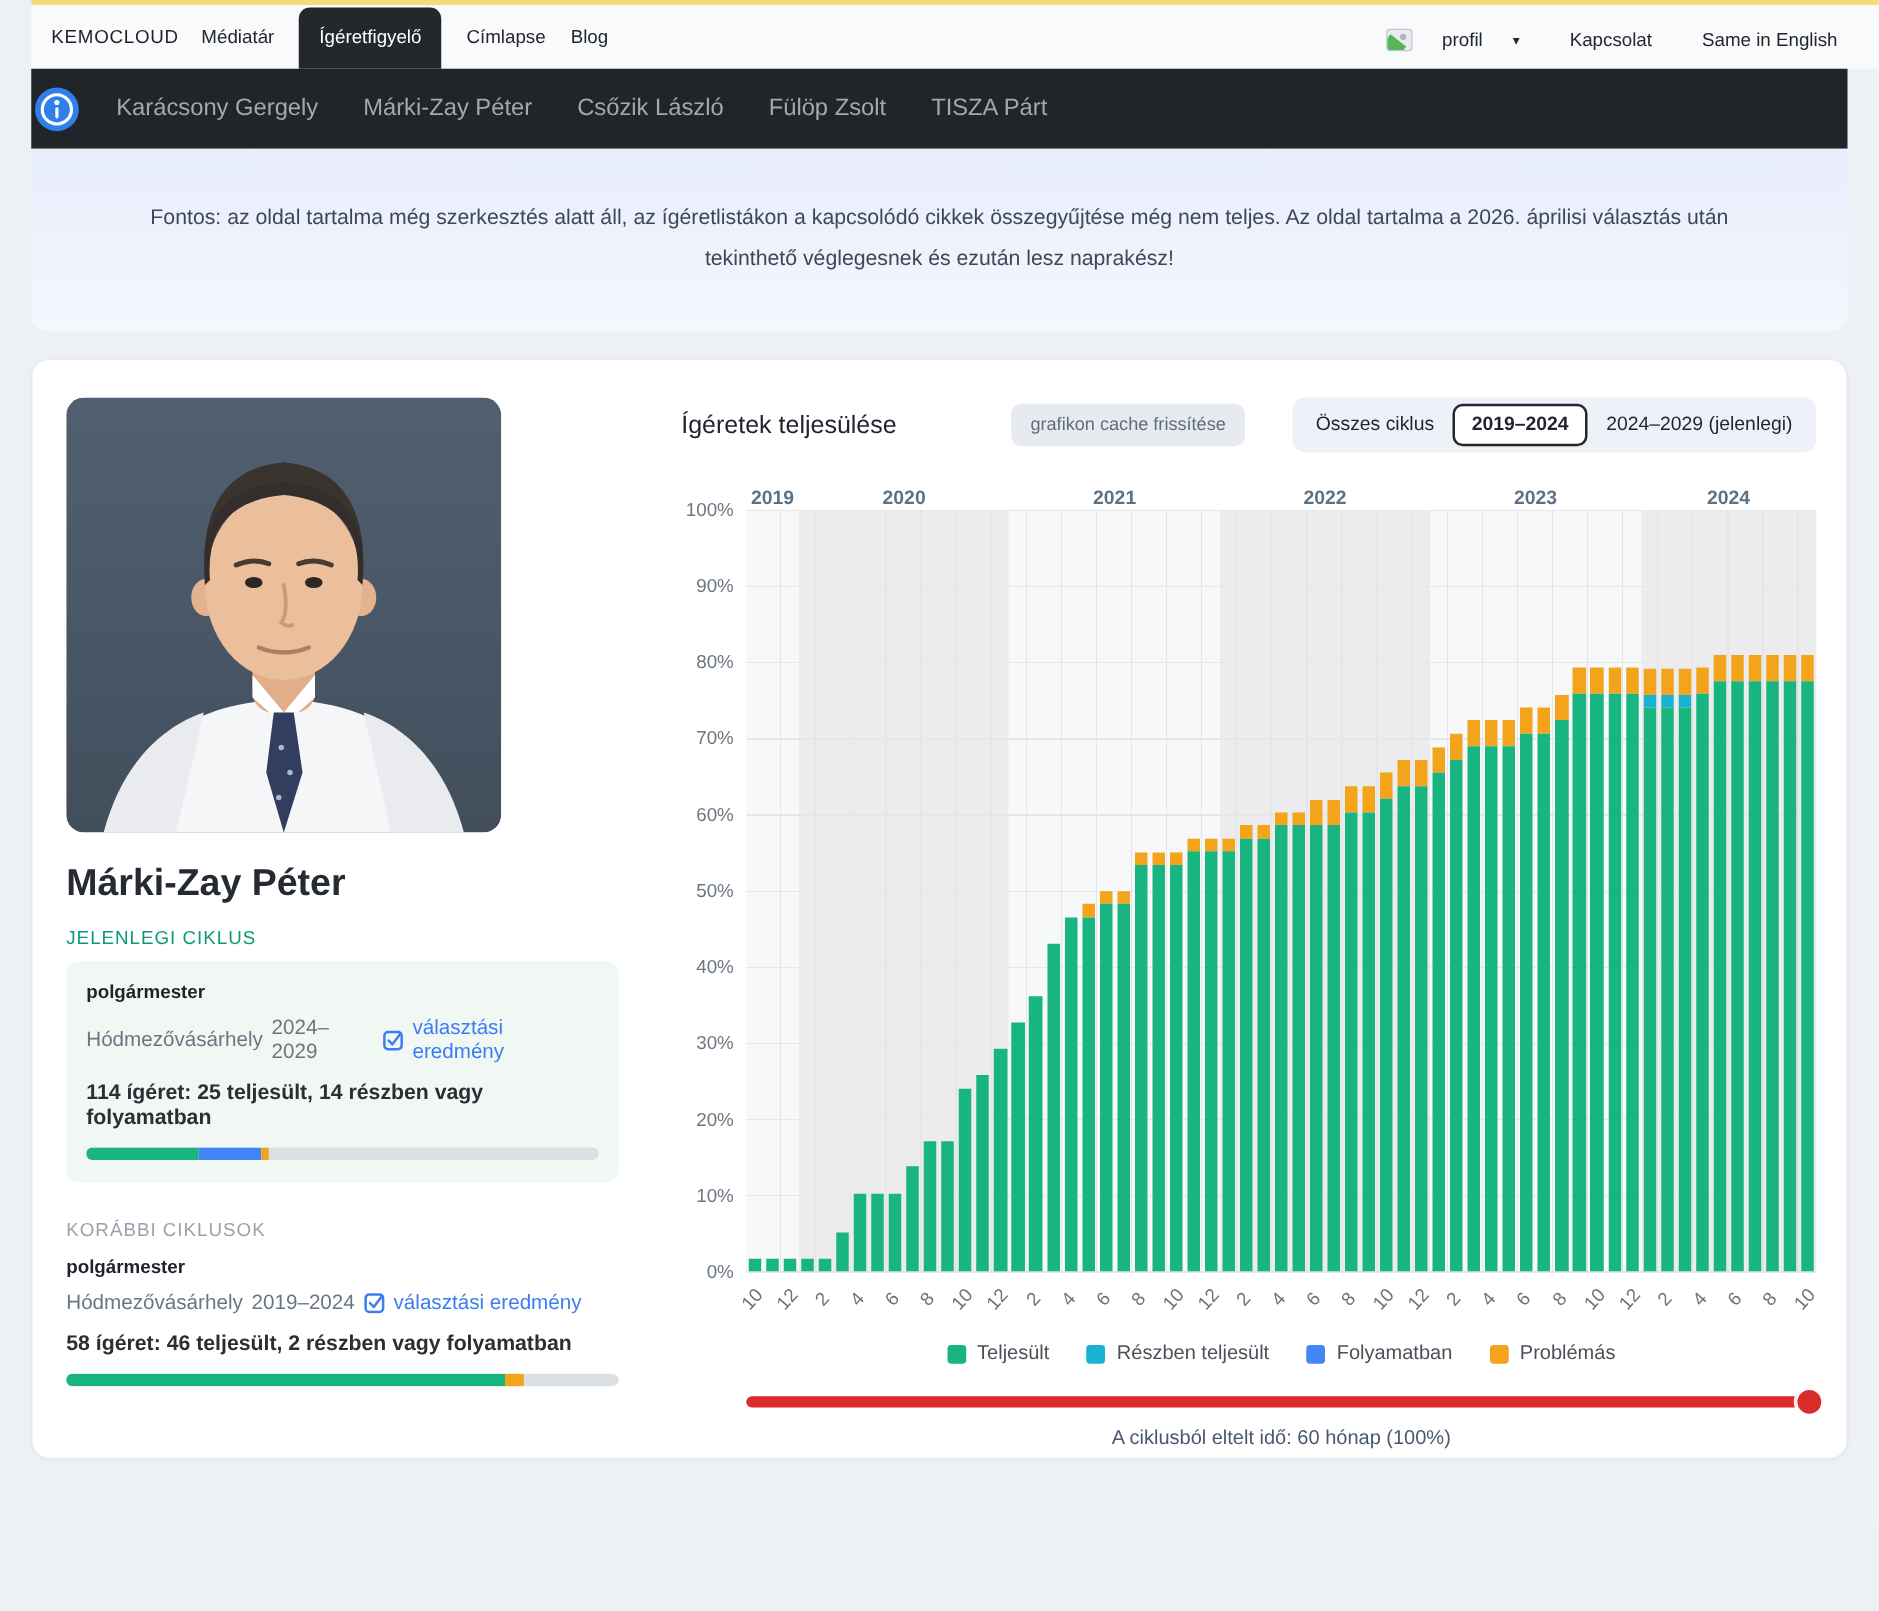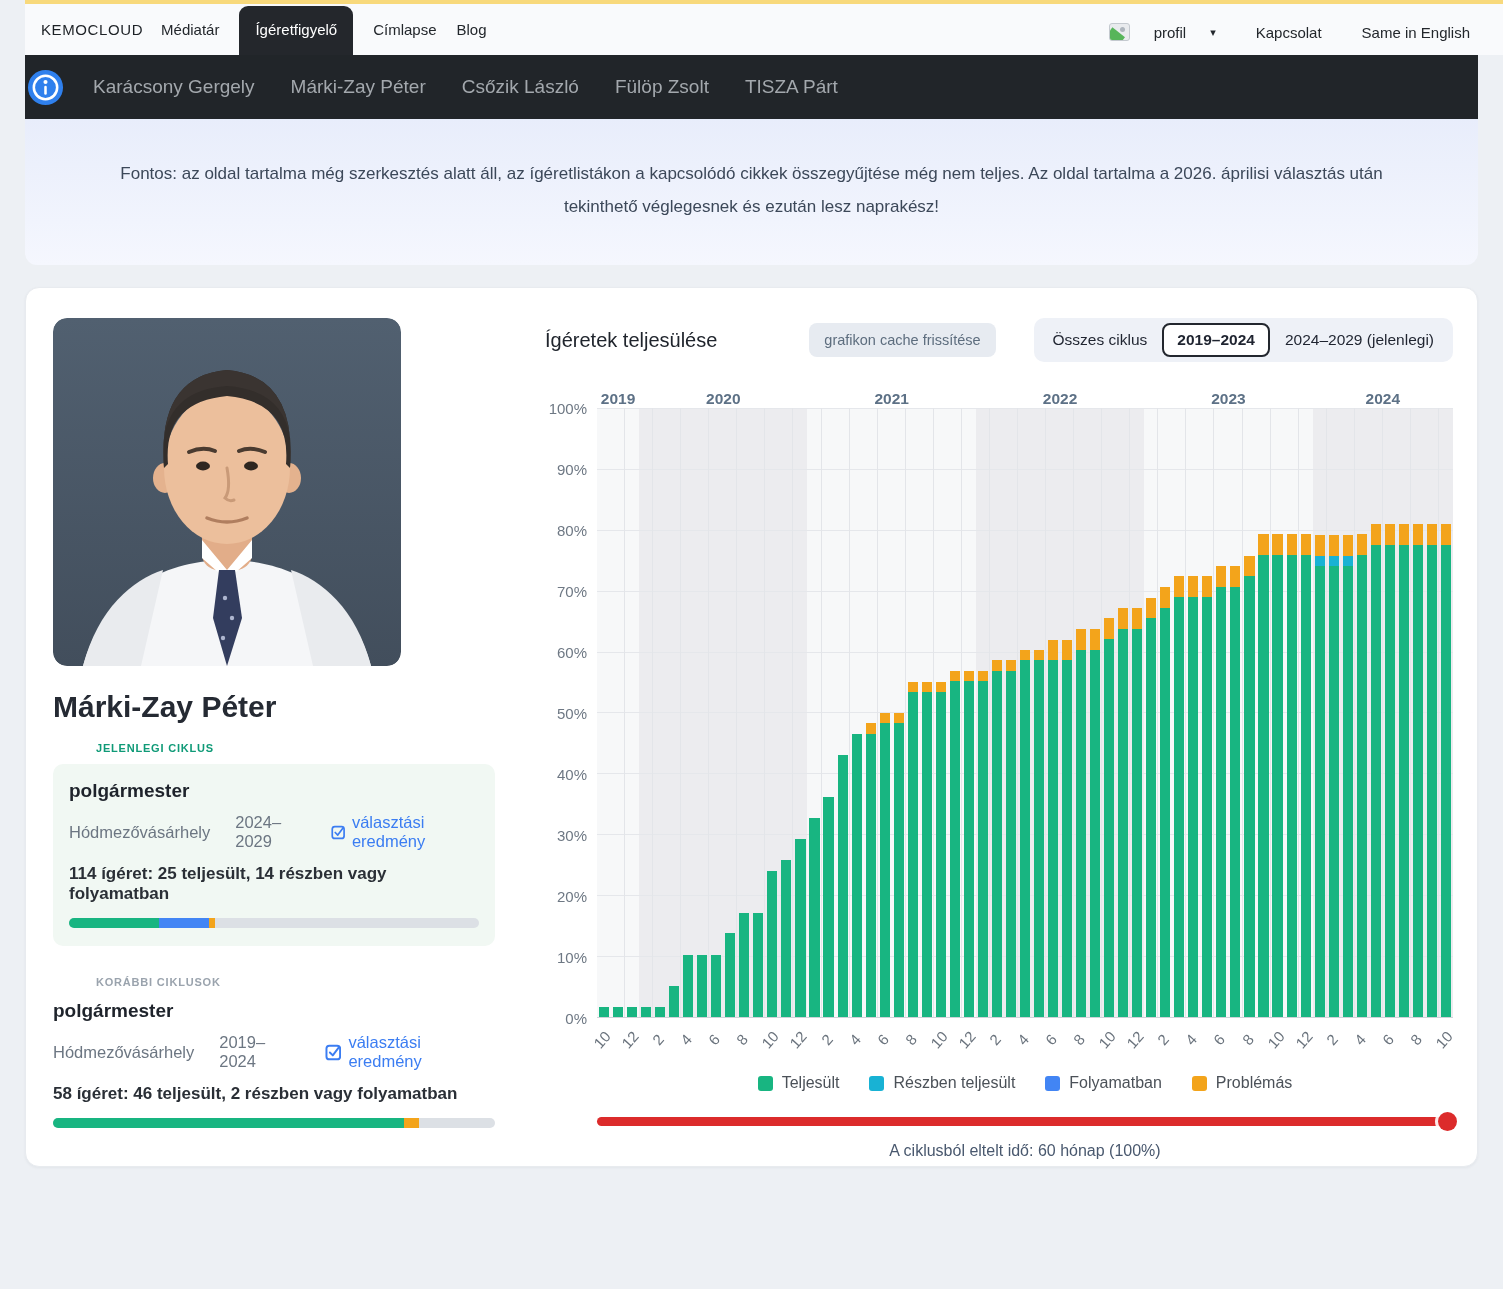--- a/index.html
+++ b/index.html
@@ -52,27 +52,27 @@
 
   
   .card {
     margin-top:22px; background:#fff; border:1px solid #e8ebef; border-radius:14px;
     box-shadow:0 1px 3px rgba(25,35,60,.05);
     padding:30px 24px 22px 27px; display:flex; gap:50px; height:880px;
   }
   .leftcol { width:442px; flex:0 0 auto; }
   .photo { width:348px; height:348px; border-radius:14px; display:block; }
   .pname { font-size:30px; font-weight:bold; color:#252a33; margin:24px 0 18px; }
-  .seclabel { font-size:11px; font-weight:bold; letter-spacing:.8px; margin-bottom:10px;margin-left:43px; }
+  .seclabel { font-size:15px; font-weight:normal; letter-spacing:.8px; margin-bottom:10px; }
   .seclabel.green { color:#0f9a77; }
   .seclabel.gray  { color:#9aa3ad; margin-top:30px; }
   .cyc-card { background:#f1f8f3; border-radius:10px; padding:16px 16px 18px; margin-bottom:28px; }
   .cyc-plain { padding:2px 0 0; }
-  .pos { font-size:19px; font-weight:bold; color:#1e232b; margin-bottom:11px; }
-  .meta { display:flex; align-items:center; gap:25px; font-size:16.5px; color:#6c7682; margin-bottom:13px; }
+  .pos { font-size:15px; font-weight:bold; color:#1e232b; margin-bottom:11px; }
+  .meta { display:flex; align-items:center; gap:7px; font-size:16.5px; color:#6c7682; margin-bottom:13px; }
   .meta .vlink { color:#3b7df2; display:flex; align-items:center; gap:7px; cursor:pointer; }
   .summary { font-size:17px; font-weight:bold; color:#2a2f36; margin-bottom:14px; }
   .pbar { height:10px; border-radius:6px; background:#dce0e5; overflow:hidden; display:flex; }
   .pbar div { height:100%; }
 
   
   .rightcol { flex:1; min-width:0; }
   .chead { display:flex; align-items:center; }
   .ctitle { font-size:20px; font-weight:normal; color:#20252d; }
   .cachebtn { margin-left:92px; background:#e7ebf1; border:none; border-radius:8px;

